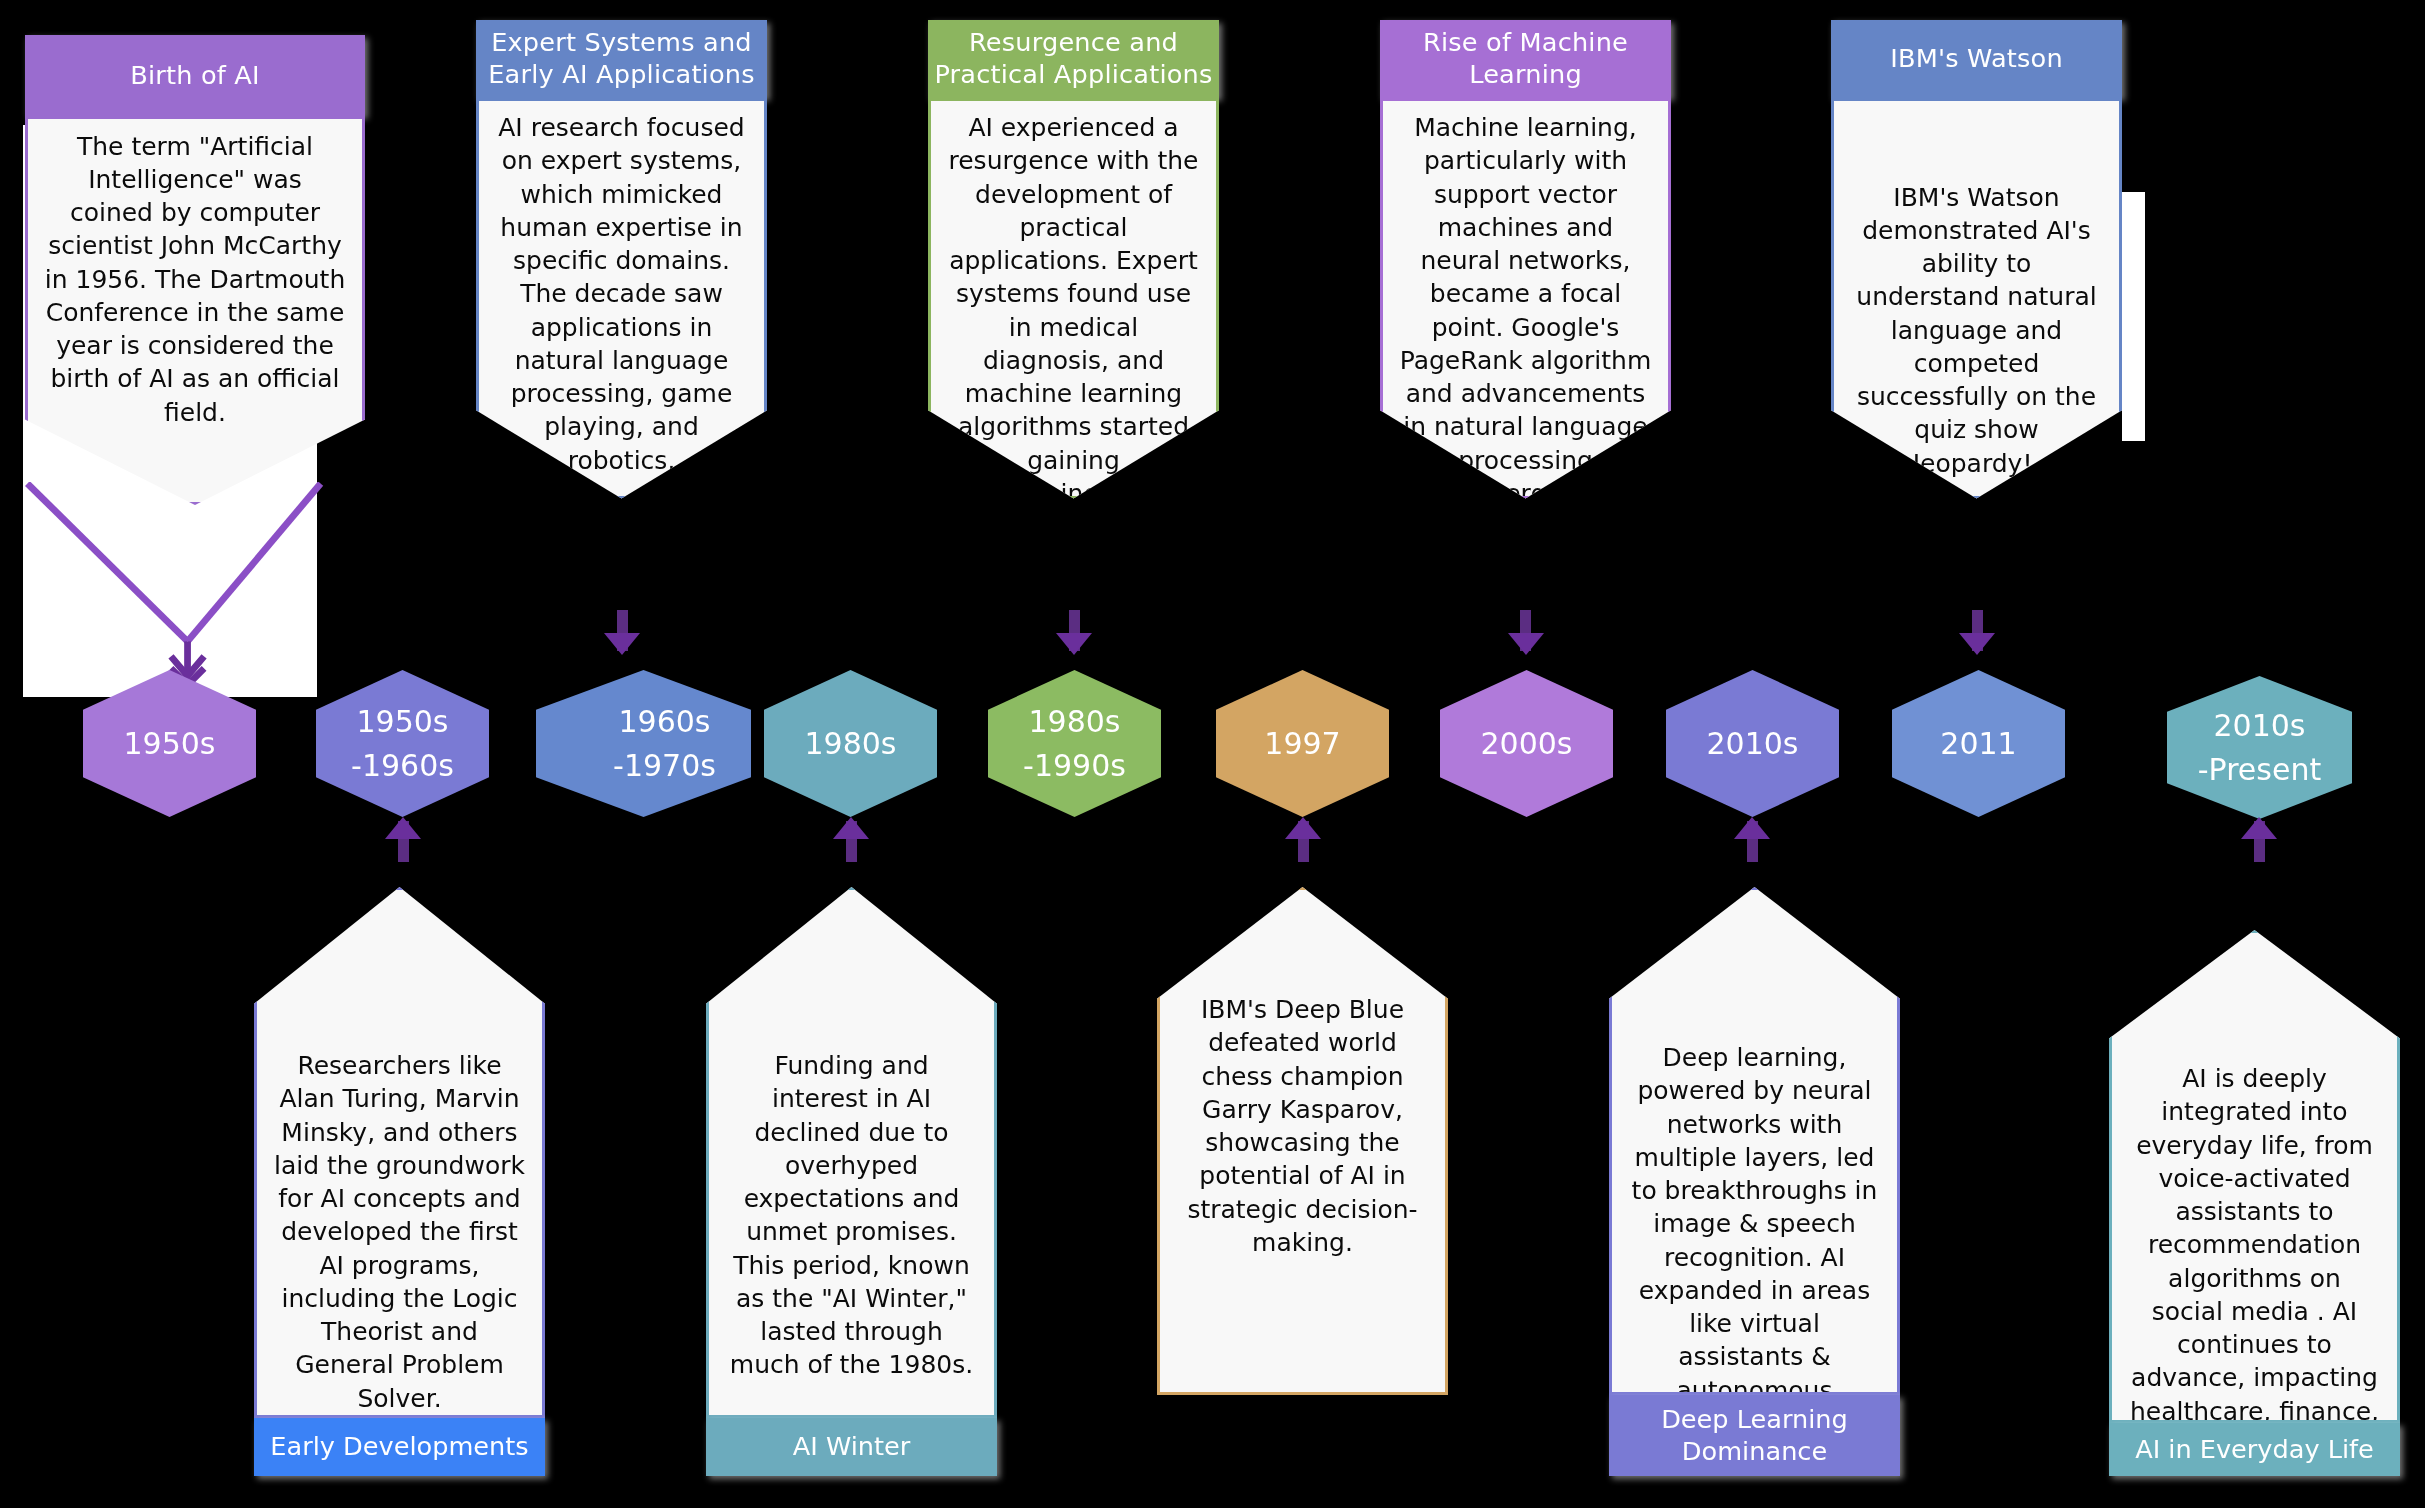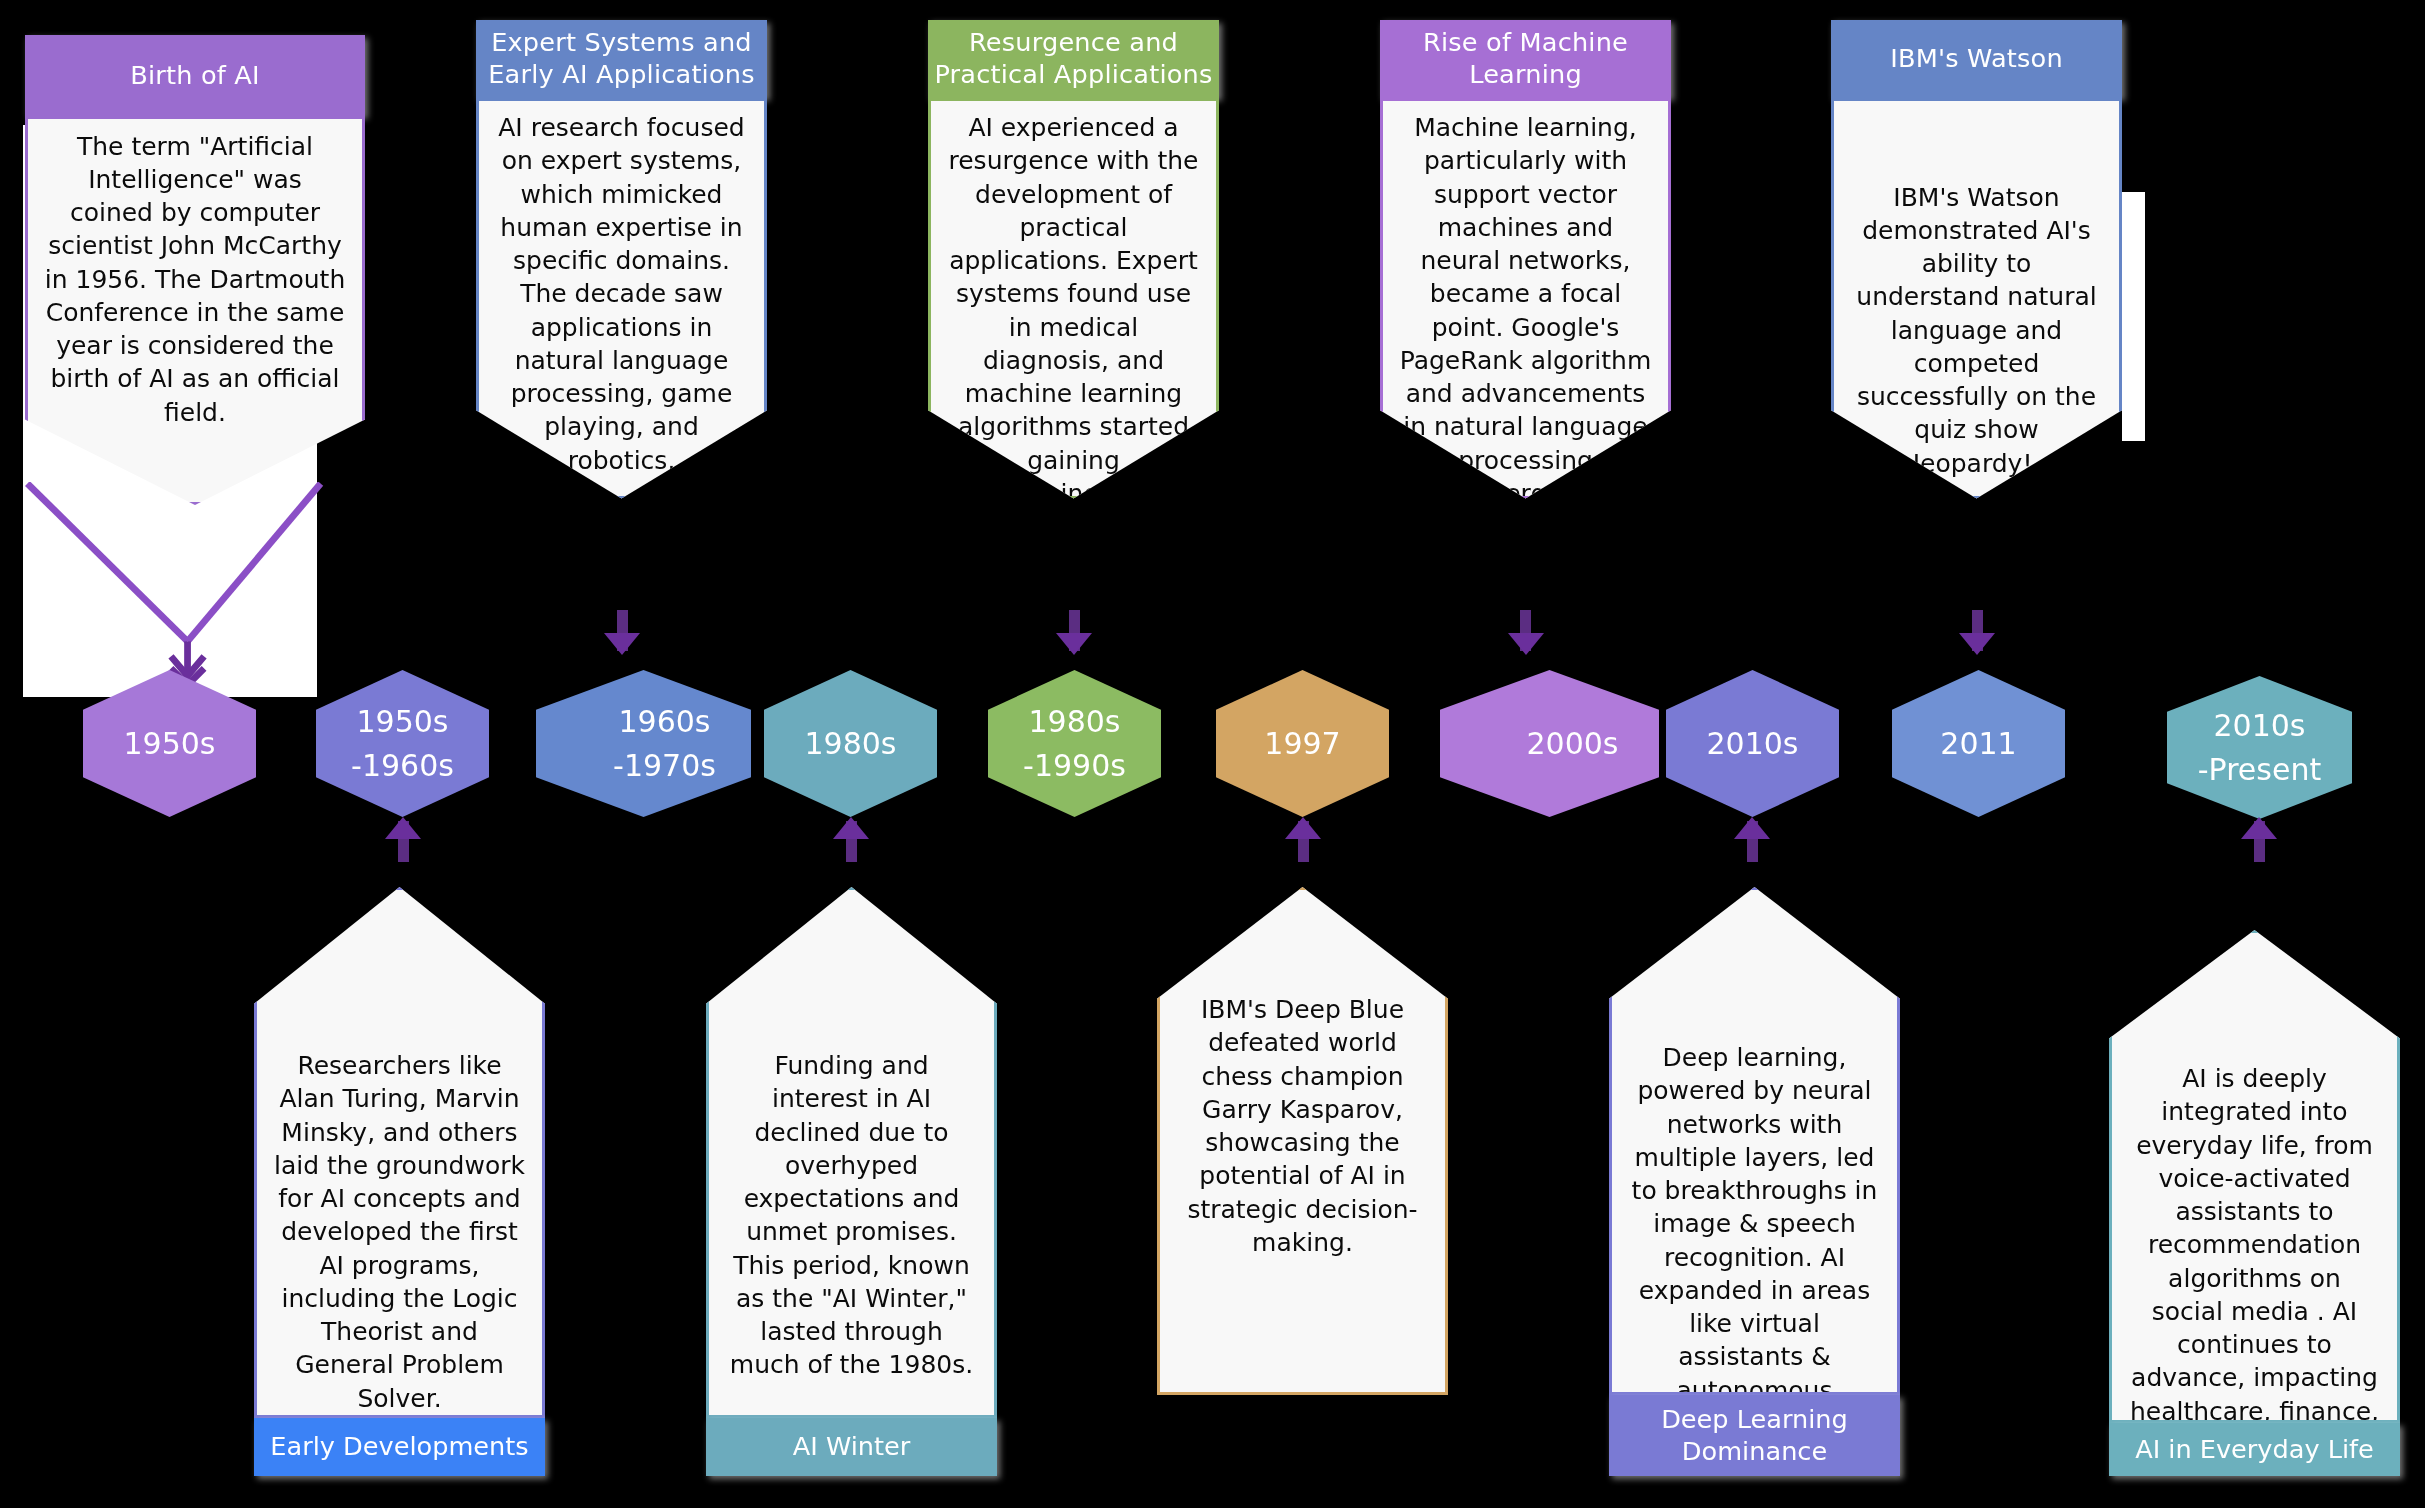--- a/index.html
+++ b/index.html
@@ -169,21 +169,21 @@
     <span>
         <div>1980s</div>
         <div>-1990s</div>
       </span>
   </div>
 
   <div class="hex" style="left:1216px;top:670px;width:173px;height:147px;background:#d3a563;">
     <span>1997</span>
   </div>
 
-  <div class="hex" style="left:1440px;top:670px;width:173px;height:147px;background:#b07ada;padding-left:46px;">
+  <div class="hex" style="left:1440px;top:670px;width:173px;height:147px;background:#b07ada;">
     <span>2000s</span>
   </div>
 
   <div class="hex" style="left:1666px;top:670px;width:173px;height:147px;background:#7a7ad4;">
     <span>2010s</span>
   </div>
 
   <div class="hex" style="left:1892px;top:670px;width:173px;height:147px;background:#7091d4;">
     <span>2011</span>
   </div>

